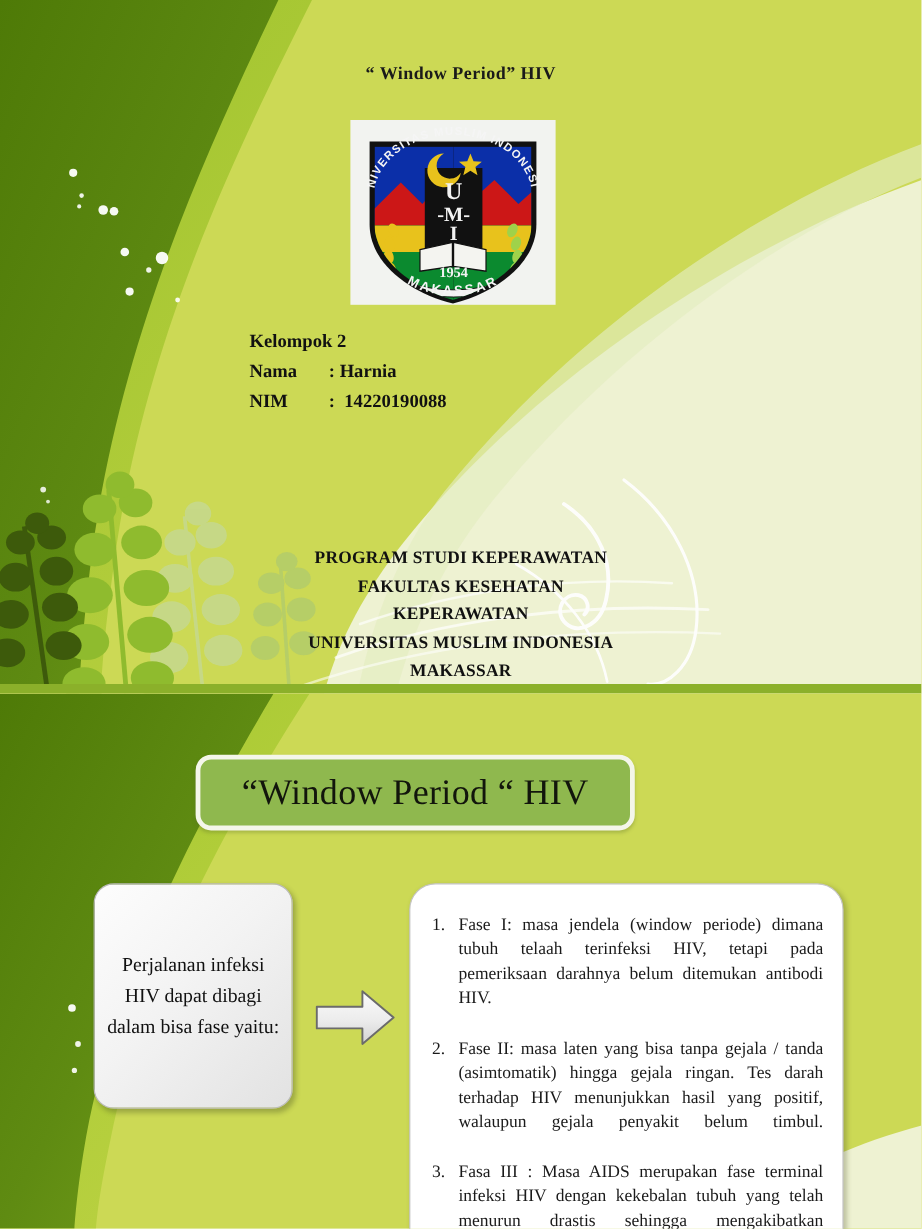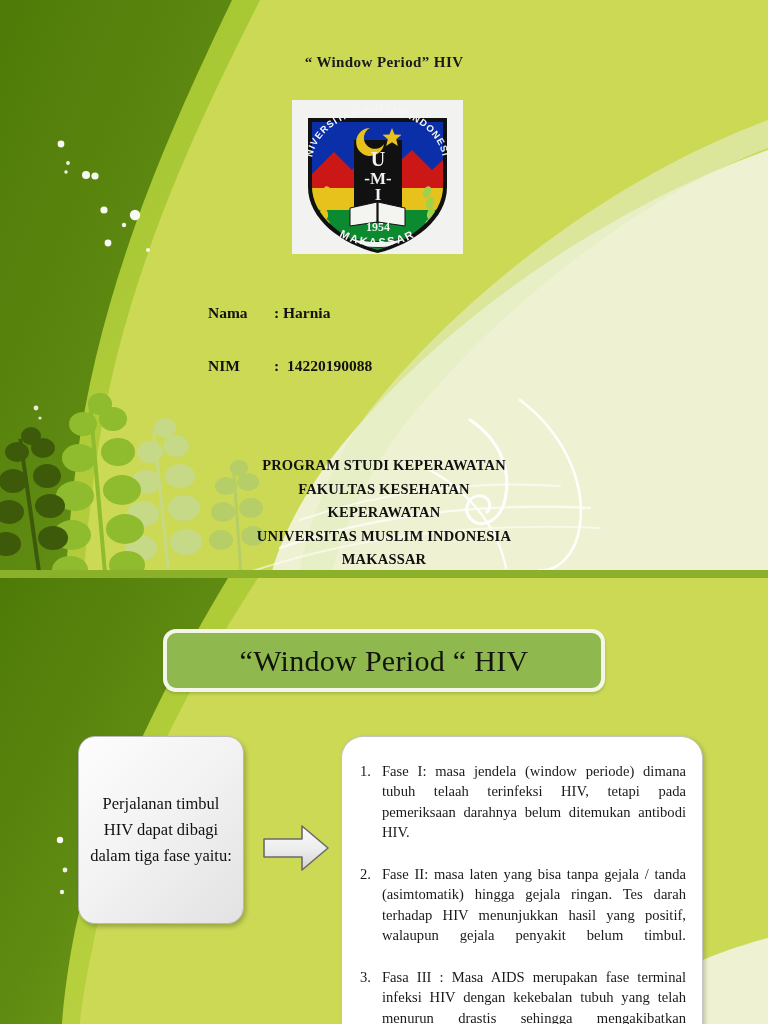--- a/index.html
+++ b/index.html
@@ -71,21 +71,21 @@
   .s1-info {
     position: absolute;
     left: 208px; top: 272px;
     font-family: "Liberation Serif", serif;
     font-weight: bold;
     font-size: 15.5px;
     color: #111;
     line-height: 25px;
   }
   .s1-info .row { white-space: pre; }
-  .s1-info .lbl { display: inline-block; width: 66px; margin-top: 28px; }
+  .s1-info .lbl { display: inline-block; width: 66px; }
 
   .s1-org {
     position: absolute;
     left: 0; top: 438px;
     width: 768px;
     text-align: center;
     font-family: "Liberation Serif", serif;
     font-weight: bold;
     font-size: 14.5px;
     color: #111;
@@ -105,21 +105,21 @@
   }
   .s2-swoosh {
     position: absolute;
     left: 0; top: 0;
     width: 768px; height: 446px;
   }
 
   .s2-banner {
     position: absolute;
     left: 163px; top: 629px;
-    width: 442px; height: 63px;
+    width: 366px; height: 63px;
     background: #8fb84e;
     border: 4px solid #f4f6ea;
     border-radius: 13px;
     box-sizing: border-box;
     display: flex;
     align-items: center;
     justify-content: center;
     box-shadow: 0 2px 3px rgba(90,110,40,0.30);
   }
   .s2-banner-text {
@@ -376,20 +376,21 @@
         <text font-family="Liberation Sans, sans-serif" font-size="9.5" font-weight="bold" fill="#f5f5f5" letter-spacing="1">
           <textPath href="#arcTop" startOffset="50%" text-anchor="middle">UNIVERSITAS MUSLIM INDONESIA</textPath>
         </text>
         <text font-family="Liberation Sans, sans-serif" font-size="11" font-weight="bold" fill="#f5f5f5" letter-spacing="2">
           <textPath href="#arcBot" startOffset="50%" text-anchor="middle">MAKASSAR</textPath>
         </text>
       </svg>
     </div>
 
     <div class="s1-info">
+      <div class="row">Kelompok 2</div>
       <div class="row"><span class="lbl">Nama</span><span>:</span> <span>Harnia</span></div>
       <div class="row"><span class="lbl">NIM</span><span>:</span>  <span>14220190088</span></div>
     </div>
 
     <div class="s1-org">
       <div>PROGRAM STUDI KEPERAWATAN</div>
       <div>FAKULTAS KESEHATAN</div>
       <div>KEPERAWATAN</div>
       <div>UNIVERSITAS MUSLIM INDONESIA</div>
       <div>MAKASSAR</div>
@@ -419,21 +420,21 @@
       <circle cx="62" cy="314" r="2.2" fill="#ffffff" opacity="0.9"></circle>
       <circle cx="88" cy="268" r="2.0" fill="#ffffff" opacity="0.85"></circle>
     </svg>
   </div>
 
   <div class="s2-banner">
     <span class="s2-banner-text">“Window Period “ HIV</span>
   </div>
 
   <div class="s2-leftbox">
-    <span class="s2-leftbox-text">Perjalanan timbul HIV dapat dibagi dalam tiga fase yaitu:</span>
+    <span class="s2-leftbox-text">Perjalanan infeksi HIV dapat dibagi dalam bisa fase yaitu:</span>
   </div>
 
   <svg class="s2-arrow" viewBox="0 0 68 52">
     <defs>
       <linearGradient id="arrg" x1="0" y1="0" x2="0" y2="1">
         <stop offset="0%" stop-color="#fbfbfb"></stop>
         <stop offset="55%" stop-color="#ececec"></stop>
         <stop offset="100%" stop-color="#d2d2d2"></stop>
       </linearGradient>
     </defs>

